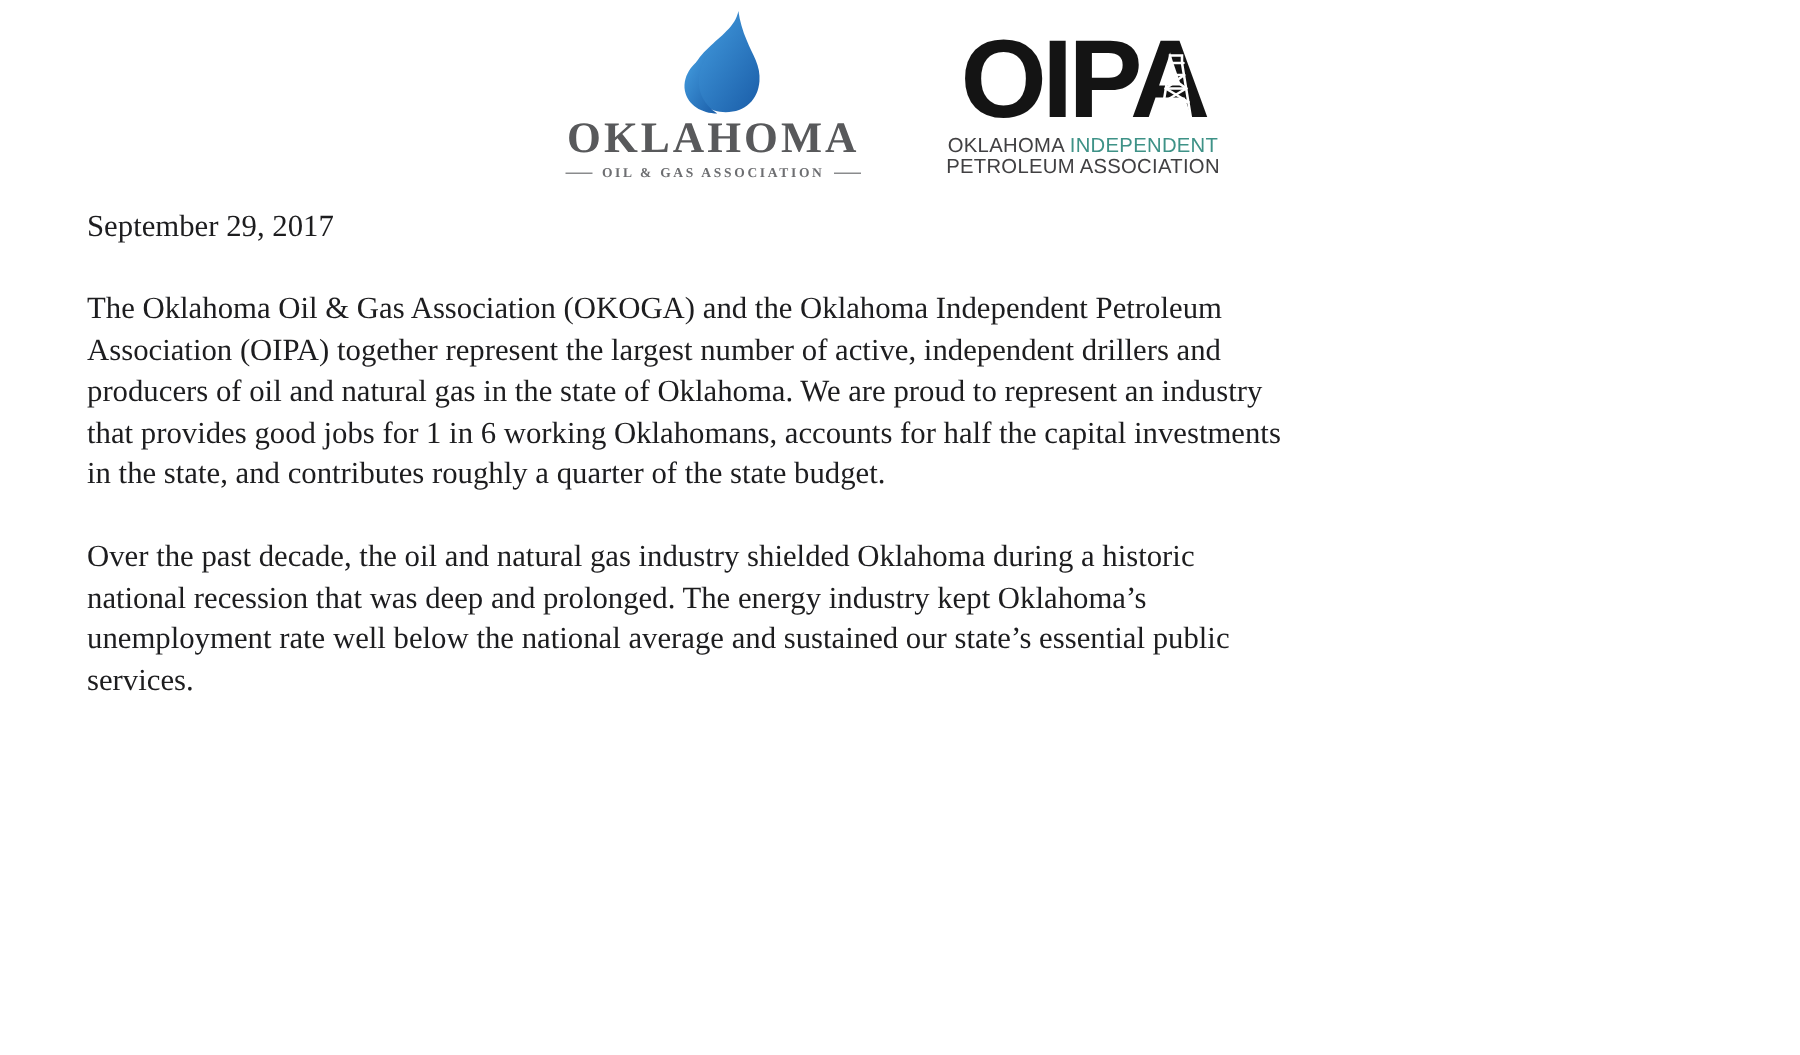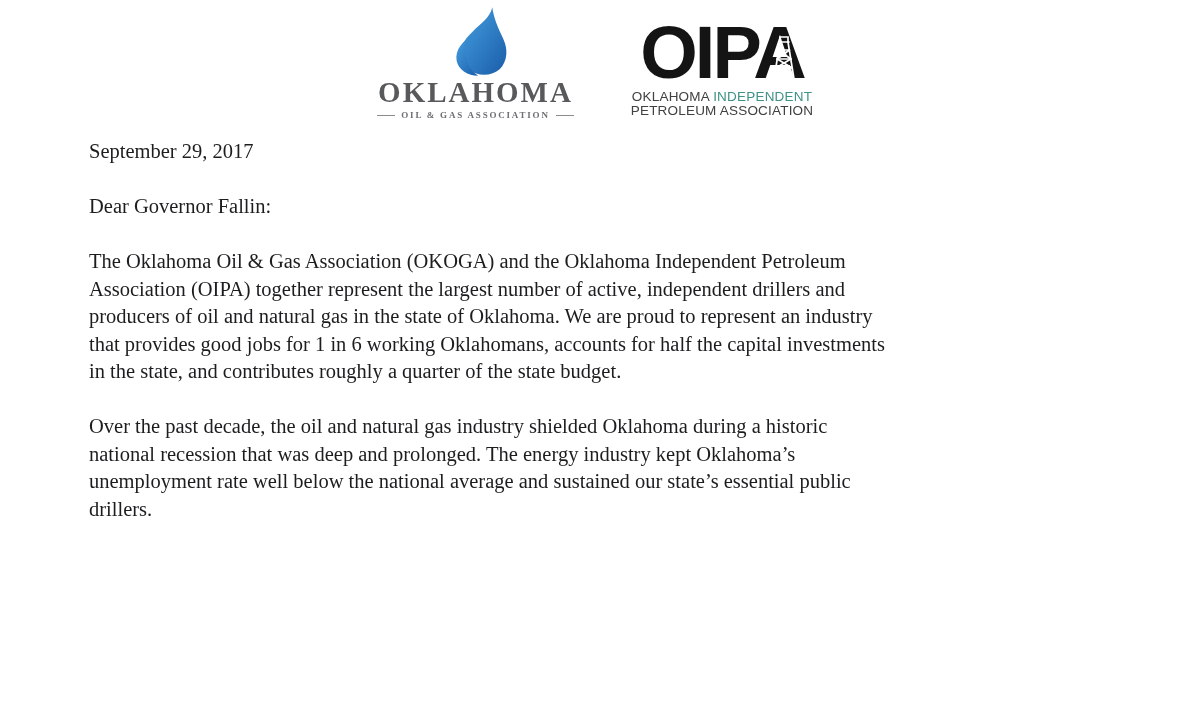--- a/index.html
+++ b/index.html
@@ -99,21 +99,21 @@
     font-size:13.5px;
     line-height:14px;
     letter-spacing:0.2px;
     color:var(--oipa-sub-gray);
     text-align:center;
     white-space:nowrap;
   }
   .oipa-sub .teal{color:var(--oipa-teal);text-align:right;}
   
   .letter{
-    margin-left:89px;
+    margin-left:58px;
     width:1010px;
     padding-top:18px;
     font-size:20.5px;
     line-height:27.5px;
     color:var(--body-ink);
   }
   .letter p{
     margin:0 0 27.5px 0;
     white-space:pre-line;
   }
@@ -165,25 +165,24 @@
         <div><span>OKLAHOMA</span>
           <span class="teal">INDEPENDENT</span></div>
         <div>PETROLEUM ASSOCIATION</div>
       </div>
     </div>
 
   </header>
 
   <main class="letter">
     <p class="date">September 29, 2017</p>
-    <p class="salutation">Dear Governor Fallin:</p>
     <p class="para">The Oklahoma Oil &amp; Gas Association (OKOGA) and the Oklahoma Independent Petroleum
 Association (OIPA) together represent the largest number of active, independent drillers and
 producers of oil and natural gas in the state of Oklahoma. We are proud to represent an industry
 that provides good jobs for 1 in 6 working Oklahomans, accounts for half the capital investments
 in the state, and contributes roughly a quarter of the state budget.</p>
     <p class="para">Over the past decade, the oil and natural gas industry shielded Oklahoma during a historic
 national recession that was deep and prolonged. The energy industry kept Oklahoma’s
 unemployment rate well below the national average and sustained our state’s essential public
-drillers.</p>
+services.</p>
   </main>
 
 </div>
 
 </body></html>

